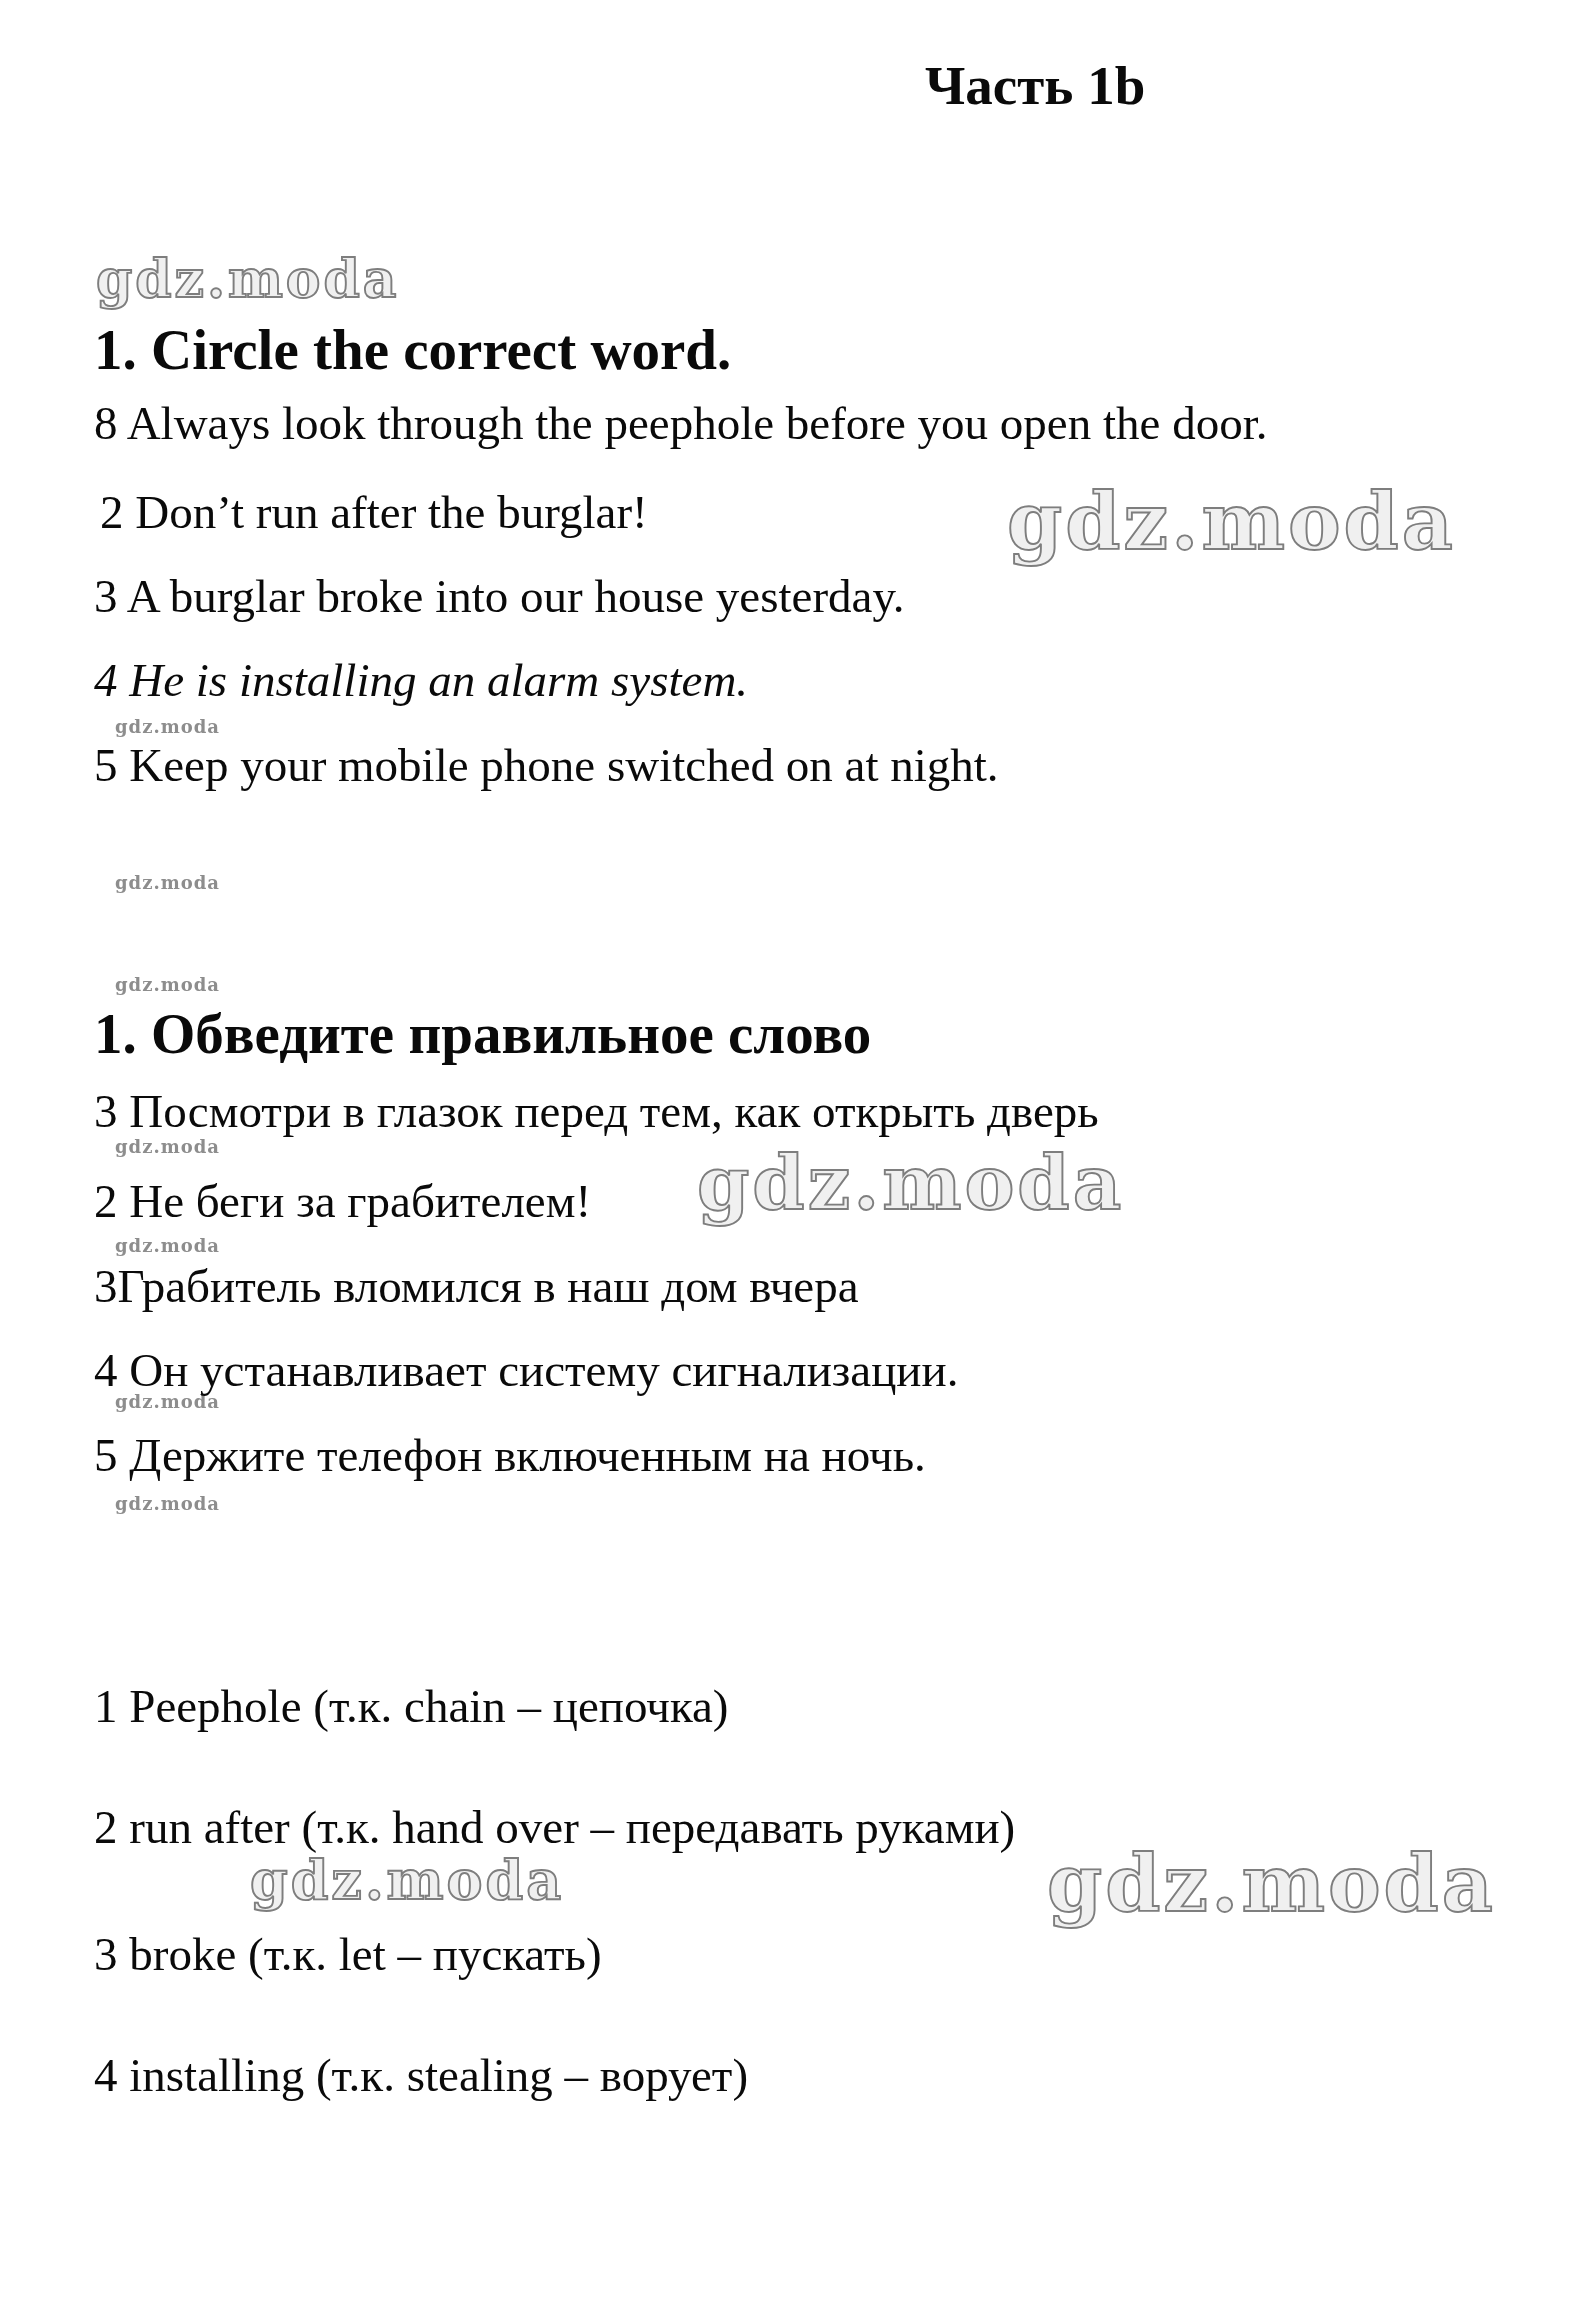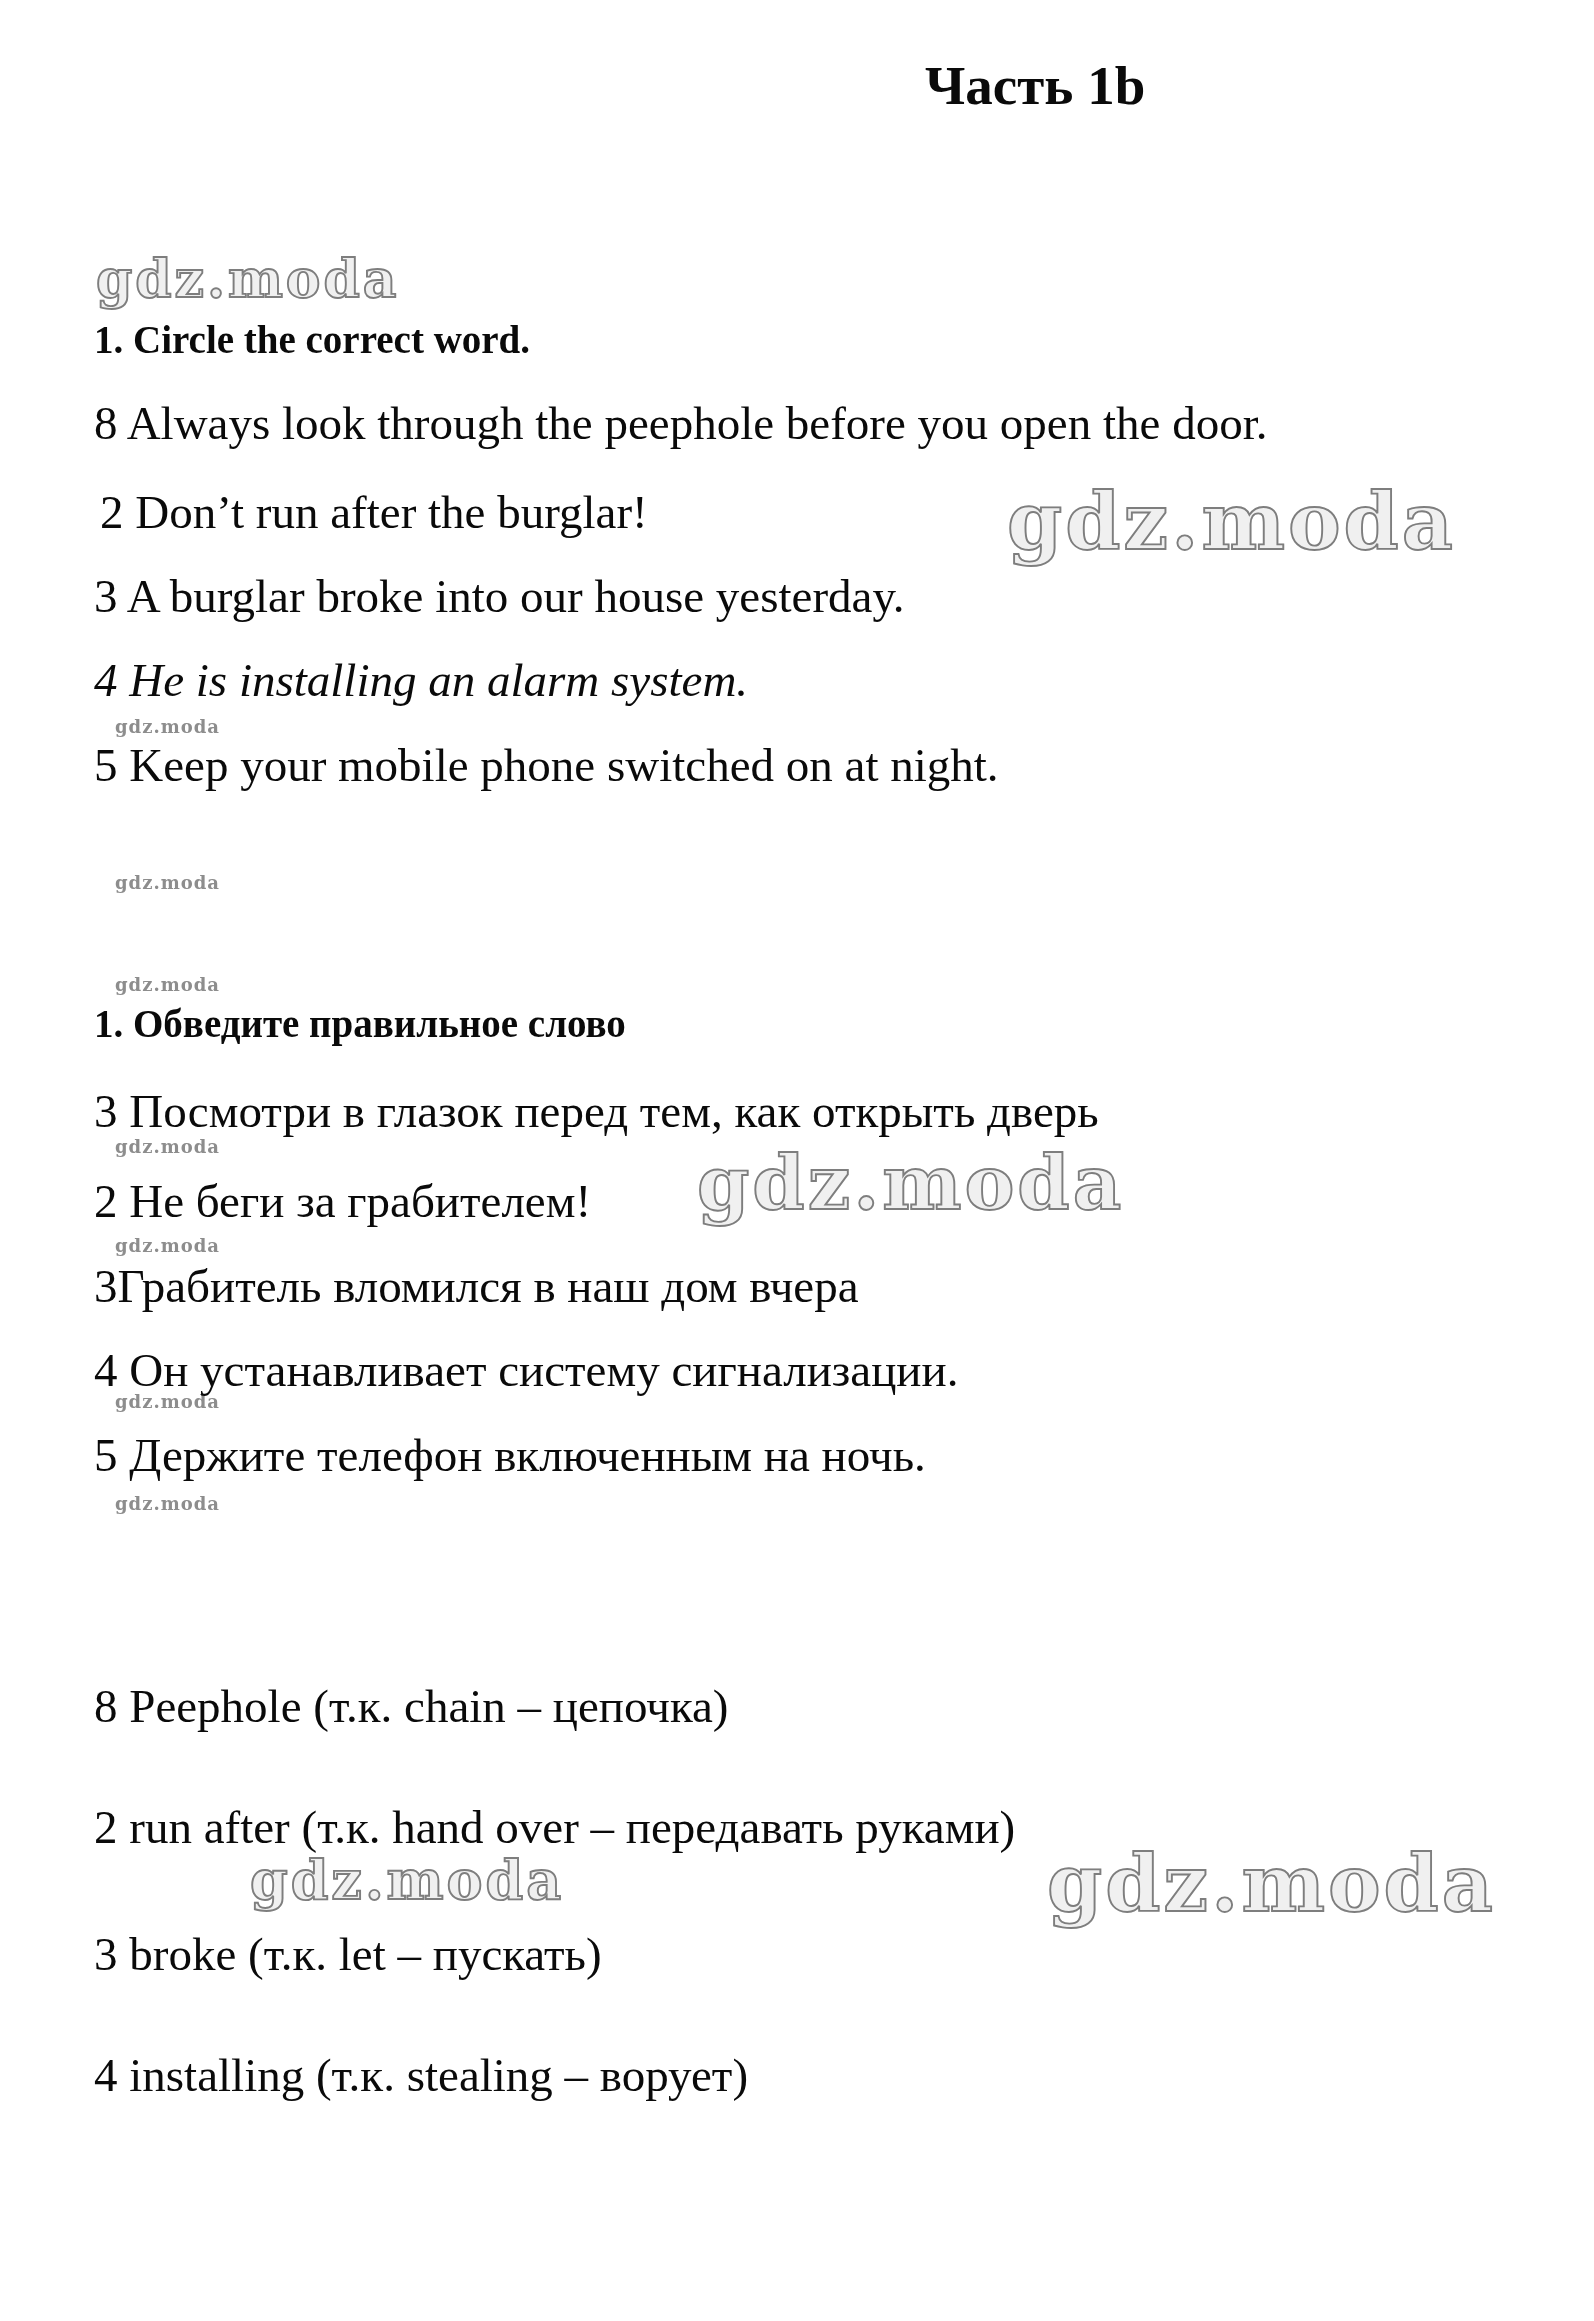--- a/index.html
+++ b/index.html
@@ -15,21 +15,21 @@
   .title {
     position: absolute;
     font-weight: bold;
     font-size: 55px;
     white-space: nowrap;
     z-index: 2;
   }
   .heading {
     position: absolute;
     font-weight: bold;
-    font-size: 39px;
+    font-size: 57px;
     white-space: nowrap;
     z-index: 2;
   }
   .line {
     position: absolute;
     font-size: 47px;
     white-space: nowrap;
     z-index: 2;
   }
   .wm {
@@ -85,21 +85,21 @@
   <div class="line" style="left:94px; top:1343px;">4 Он устанавливает систему сигнализации.</div>
   <div class="line" style="left:94px; top:1428px;">5 Держите телефон включенным на ночь.</div>
 
   <div class="wm" style="left:697px; top:1139px; font-size:75px;">gdz.moda</div>
 
   <div class="wm-sm" style="left:115px; top:1136px;">gdz.moda</div>
   <div class="wm-sm" style="left:115px; top:1235px;">gdz.moda</div>
   <div class="wm-sm" style="left:115px; top:1391px;">gdz.moda</div>
   <div class="wm-sm" style="left:115px; top:1493px;">gdz.moda</div>
 
-  <div class="line" style="left:94px; top:1679px;">8 Peephole (т.к. chain – цепочка)</div>
+  <div class="line" style="left:94px; top:1679px;">1 Peephole (т.к. chain – цепочка)</div>
   <div class="line" style="left:94px; top:1800px;">2 run after (т.к. hand over – передавать руками)</div>
   <div class="line" style="left:94px; top:1927px;">3 broke (т.к. let – пускать)</div>
   <div class="line" style="left:94px; top:2048px;">4 installing (т.к. stealing – ворует)</div>
 
   <div class="wm" style="left:250px; top:1848px; font-size:54px;">gdz.moda</div>
   <div class="wm" style="left:1047px; top:1837px; font-size:79px;">gdz.moda</div>
 
 </div>
 
 

